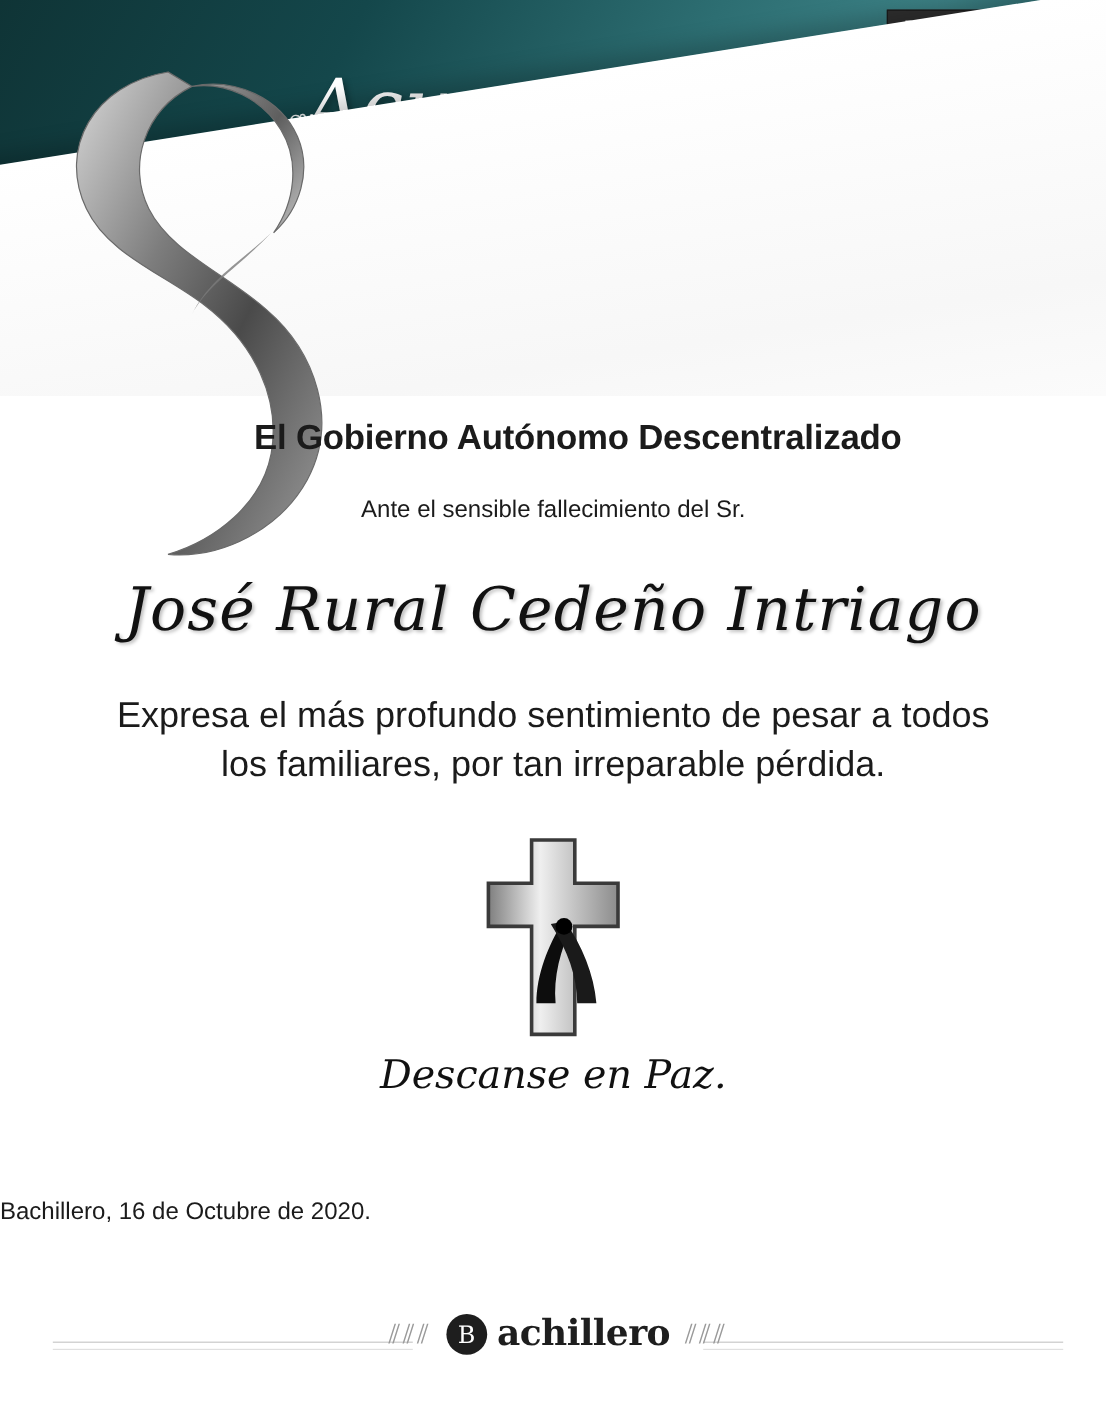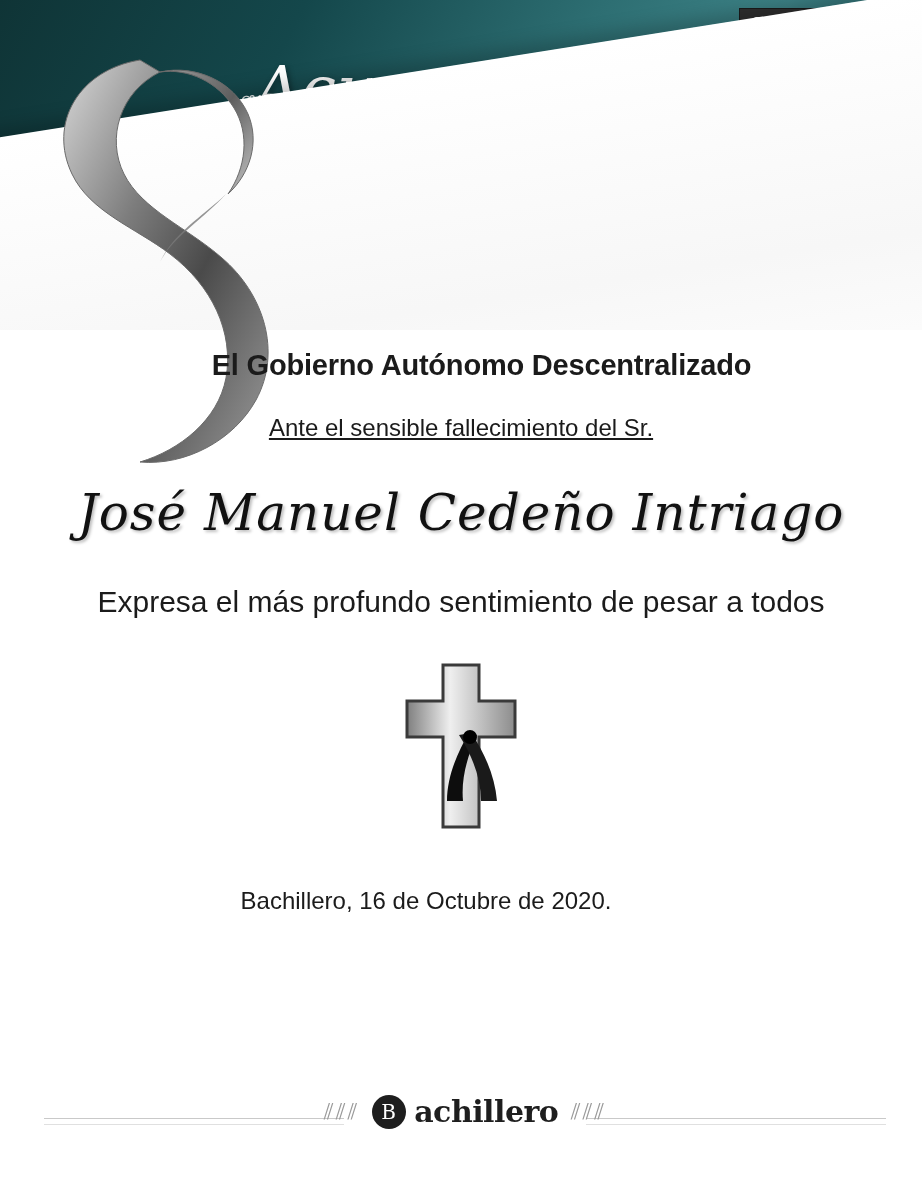--- a/index.html
+++ b/index.html
@@ -148,23 +148,22 @@
     margin-top: 16px;
     font-size: 29px;
     font-weight: bold;
     color: #1b1b1b;
     line-height: 1.32;
     letter-spacing: -0.2px;
     padding-left: 41px;
   }
   .intro {
     margin-top: 30px;
-    font-size: 24px;
+    font-size: 20px;
     color: #1b1b1b;
-    text-decoration: underline;
   }
   .deceased {
     margin-top: 42px;
     font-family: "DejaVu Serif", serif;
     font-style: italic;
     font-size: 50px;
     color: #111111;
     letter-spacing: 1px;
     text-shadow: 2px 2px 3px rgba(0,0,0,0.25);
   }
@@ -181,24 +180,24 @@
     position: relative;
   }
   .rip {
     margin-top: 10px;
     font-family: "DejaVu Serif", serif;
     font-style: italic;
     font-size: 33px;
     color: #111111;
   }
   .place-date {
-    margin-top: 56px;
+    margin-top: 84px;
     padding-right: 70px;
-    text-align: center;
-    font-size: 24px;
+    text-align: left;
+    font-size: 20px;
     color: #1b1b1b;
   }
 
   
   .footer {
     position: absolute;
     bottom: 28px; left: 4px;
     width: 922px;
     height: 70px;
   }
@@ -308,24 +307,25 @@
   </svg>
 
   <div class="body-wrap">
 
     <div class="org-name">
       <div>El Gobierno Autónomo Descentralizado</div>
     </div>
 
     <div class="intro">Ante el sensible fallecimiento del Sr.</div>
 
-    <div class="deceased">José Manuel Cedeño Intriago</div>
+    <div class="deceased">José Rural Cedeño Intriago</div>
 
     <div class="message">
       <div>Expresa el más profundo sentimiento de pesar a todos</div>
+      <div>los familiares, por tan irreparable pérdida.</div>
     </div>
 
     <div class="cross-area">
       <svg width="160" height="170" viewBox="0 0 160 170" style="display:block;margin:0 auto;">
         <defs>
           <linearGradient id="cg" x1="0" y1="0" x2="1" y2="0">
             <stop offset="0%" stop-color="#7f7f7f"></stop>
             <stop offset="40%" stop-color="#efefef"></stop>
             <stop offset="100%" stop-color="#8c8c8c"></stop>
           </linearGradient>
@@ -333,20 +333,21 @@
         <path d="M62 4 L98 4 L98 40 L134 40 L134 76 L98 76 L98 166 L62 166 L62 76 L26 76 L26 40 L62 40 Z" fill="url(#cg)" stroke="#3a3a3a" stroke-width="3"></path>
 
         <g>
           <path d="M96 74 C86 96 80 118 82 140 L66 140 C66 116 76 92 88 72 Z" fill="#0d0d0d"></path>
           <path d="M78 74 C92 96 100 118 100 140 L116 140 C114 116 104 92 90 72 Z" fill="#1a1a1a"></path>
           <circle cx="89" cy="76" r="7" fill="#000000"></circle>
         </g>
       </svg>
     </div>
 
+    <div class="rip">Descanse en Paz.</div>
 
     <div class="place-date">Bachillero, 16 de Octubre de 2020.</div>
   </div>
 
   <div class="footer">
     <div class="footer-rule left"></div>
     <div class="footer-rule left2"></div>
     <div class="footer-rule right"></div>
     <div class="footer-rule right2"></div>
     <div class="footer-brand">

